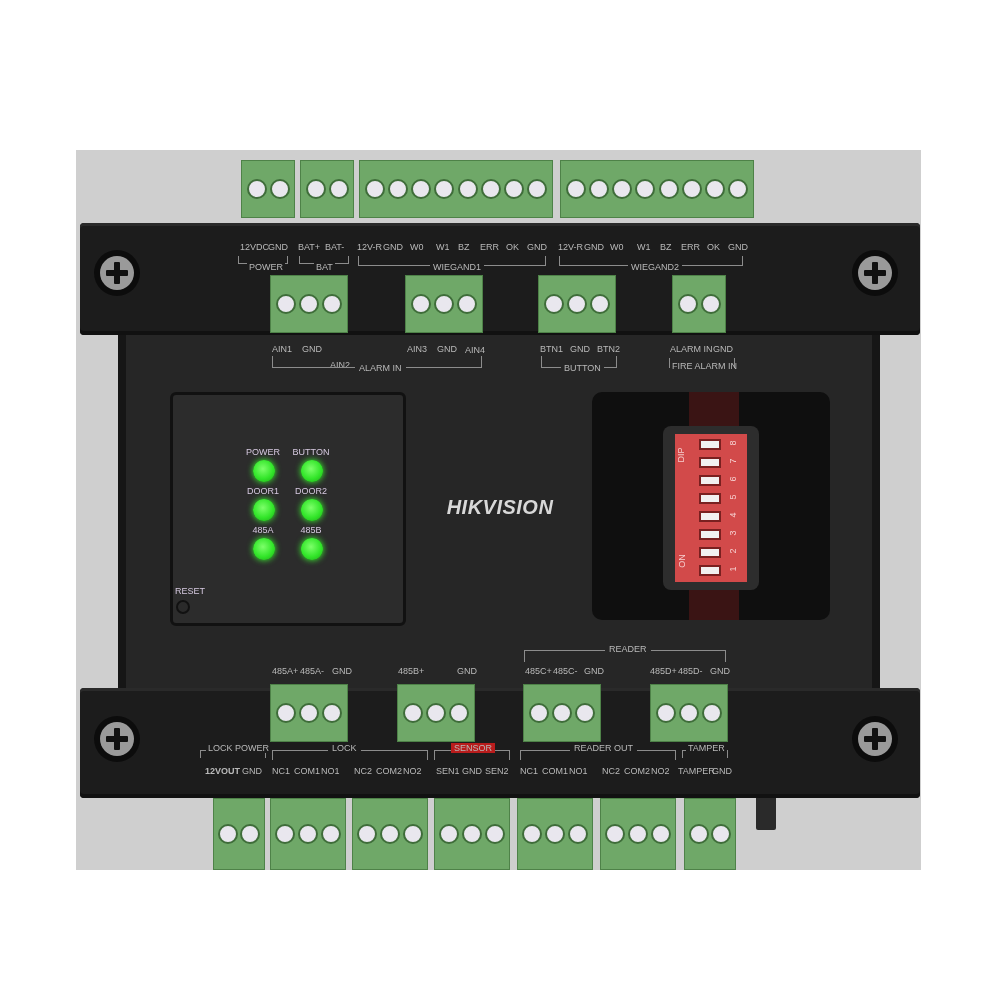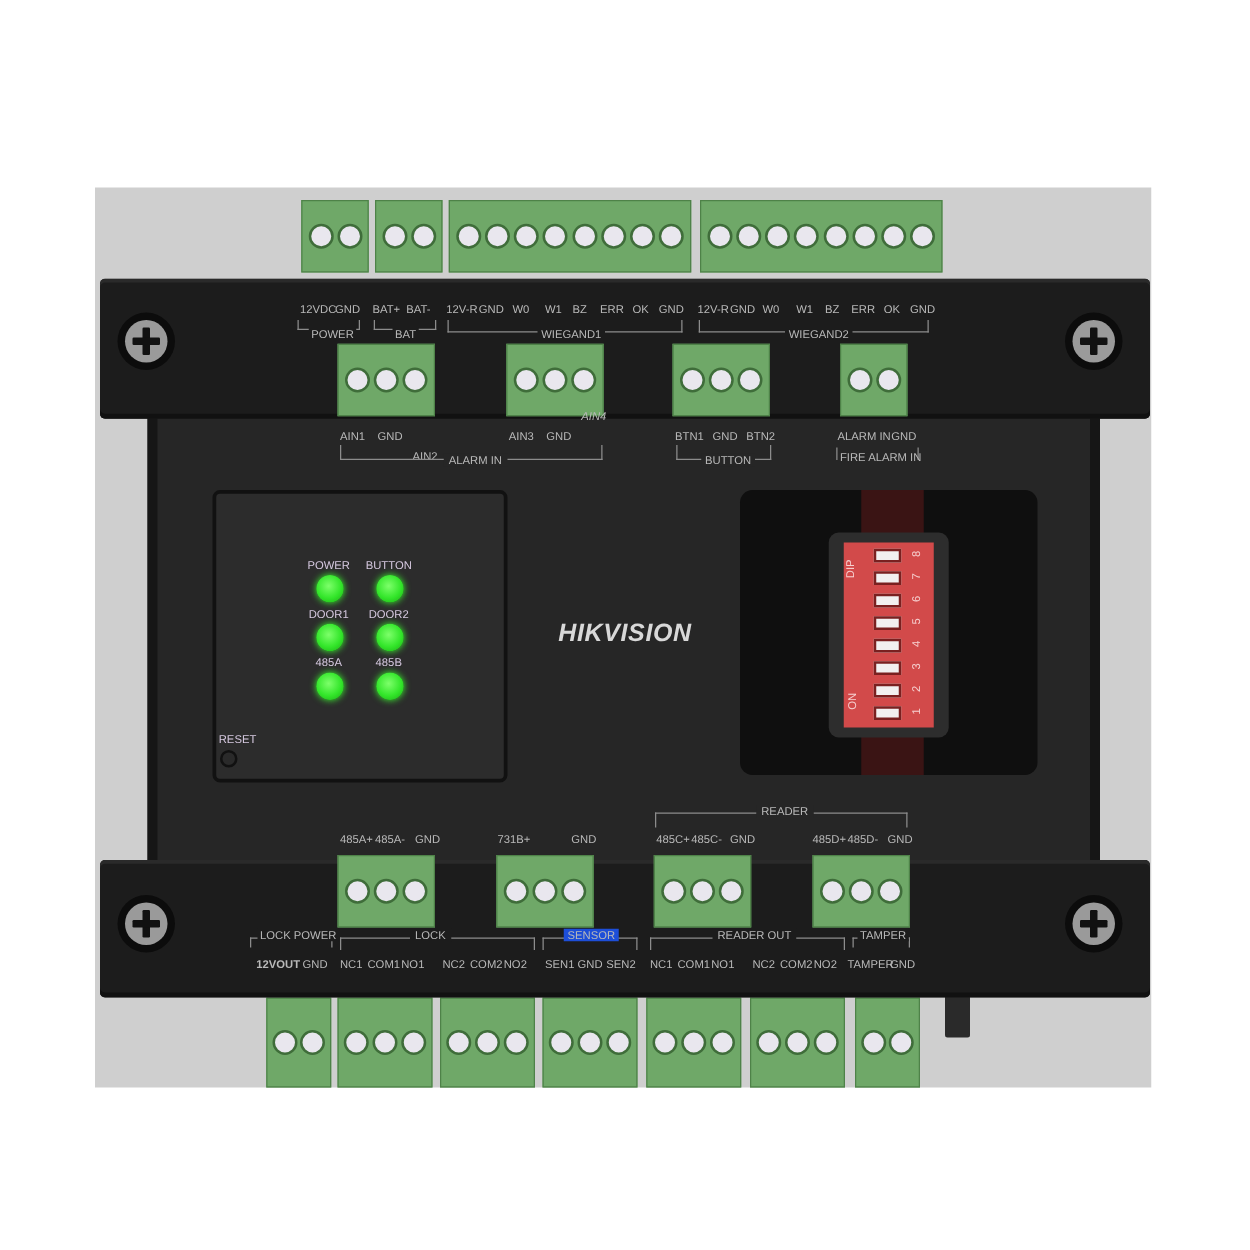--- a/index.html
+++ b/index.html
@@ -169,21 +169,21 @@
 <div class="block" style="left:672px;top:275px;width:54px;height:58px;">
     <div class="pin"></div>
     <div class="pin"></div>
   </div>
 
 <span class="lbl" style="left:272px;top:344px;">AIN1</span>
 <span class="lbl" style="left:302px;top:344px;">GND</span>
 <span class="lbl" style="left:330px;top:360px;">AIN2</span>
 <span class="lbl" style="left:407px;top:344px;">AIN3</span>
 <span class="lbl" style="left:437px;top:344px;">GND</span>
-<span class="lbl" style="left:465px;top:328px;font-style:italic;">AIN4</span>
+<span class="lbl" style="left:465px;top:345px;">AIN4</span>
 <div class="brk" style="left:272px;top:356px;width:210px;height:12px;border-width:0 1px 1px 1px;"></div>
 <span class="lbl" style="left:355px;top:363px;background:#262626;padding:0 4px;">ALARM IN</span>
 
 <span class="lbl" style="left:540px;top:344px;">BTN1</span>
 <span class="lbl" style="left:570px;top:344px;">GND</span>
 <span class="lbl" style="left:597px;top:344px;">BTN2</span>
 <div class="brk" style="left:541px;top:356px;width:76px;height:12px;border-width:0 1px 1px 1px;"></div>
 <span class="lbl" style="left:561px;top:363px;background:#262626;padding:0 3px;">BUTTON</span>
 
 <span class="lbl" style="left:670px;top:344px;">ALARM IN</span>
@@ -234,21 +234,21 @@
   <span class="num" style="top:112px;">2</span>
   <span class="num" style="top:130px;">1</span>
 </div>
 
 <div class="brk" style="left:524px;top:650px;width:202px;height:12px;border-width:1px 1px 0 1px;"></div>
 <span class="lbl" style="left:605px;top:644px;background:#262626;padding:0 4px;">READER</span>
 
 <span class="lbl" style="left:272px;top:666px;">485A+</span>
 <span class="lbl" style="left:300px;top:666px;">485A-</span>
 <span class="lbl" style="left:332px;top:666px;">GND</span>
-<span class="lbl" style="left:398px;top:666px;">731B+</span>
+<span class="lbl" style="left:398px;top:666px;">485B+</span>
 <span class="lbl" style="left:426px;top:684px;">485B-</span>
 <span class="lbl" style="left:457px;top:666px;">GND</span>
 <span class="lbl" style="left:525px;top:666px;">485C+</span>
 <span class="lbl" style="left:553px;top:666px;">485C-</span>
 <span class="lbl" style="left:584px;top:666px;">GND</span>
 <span class="lbl" style="left:650px;top:666px;">485D+</span>
 <span class="lbl" style="left:678px;top:666px;">485D-</span>
 <span class="lbl" style="left:710px;top:666px;">GND</span>
 
 <div class="block" style="left:270px;top:684px;width:78px;height:58px;">
@@ -280,21 +280,21 @@
 <div class="brk" style="left:272px;top:750px;width:156px;height:10px;border-width:1px 1px 0 1px;"></div>
 <span class="lbl" style="left:328px;top:743px;background:#1c1c1c;padding:0 4px;">LOCK</span>
 <span class="lbl" style="left:272px;top:766px;">NC1</span>
 <span class="lbl" style="left:294px;top:766px;">COM1</span>
 <span class="lbl" style="left:321px;top:766px;">NO1</span>
 <span class="lbl" style="left:354px;top:766px;">NC2</span>
 <span class="lbl" style="left:376px;top:766px;">COM2</span>
 <span class="lbl" style="left:403px;top:766px;">NO2</span>
 
 <div class="brk" style="left:434px;top:750px;width:76px;height:10px;border-width:1px 1px 0 1px;"></div>
-<span class="lbl" style="left:451px;top:743px;background:#1d4ed8;padding:0 3px;">SENSOR</span>
+<span class="lbl" style="left:451px;top:743px;background:#b91c1c;padding:0 3px;">SENSOR</span>
 <span class="lbl" style="left:436px;top:766px;">SEN1</span>
 <span class="lbl" style="left:462px;top:766px;">GND</span>
 <span class="lbl" style="left:485px;top:766px;">SEN2</span>
 
 <div class="brk" style="left:520px;top:750px;width:156px;height:10px;border-width:1px 1px 0 1px;"></div>
 <span class="lbl" style="left:570px;top:743px;background:#1c1c1c;padding:0 4px;">READER OUT</span>
 <span class="lbl" style="left:520px;top:766px;">NC1</span>
 <span class="lbl" style="left:542px;top:766px;">COM1</span>
 <span class="lbl" style="left:569px;top:766px;">NO1</span>
 <span class="lbl" style="left:602px;top:766px;">NC2</span>

